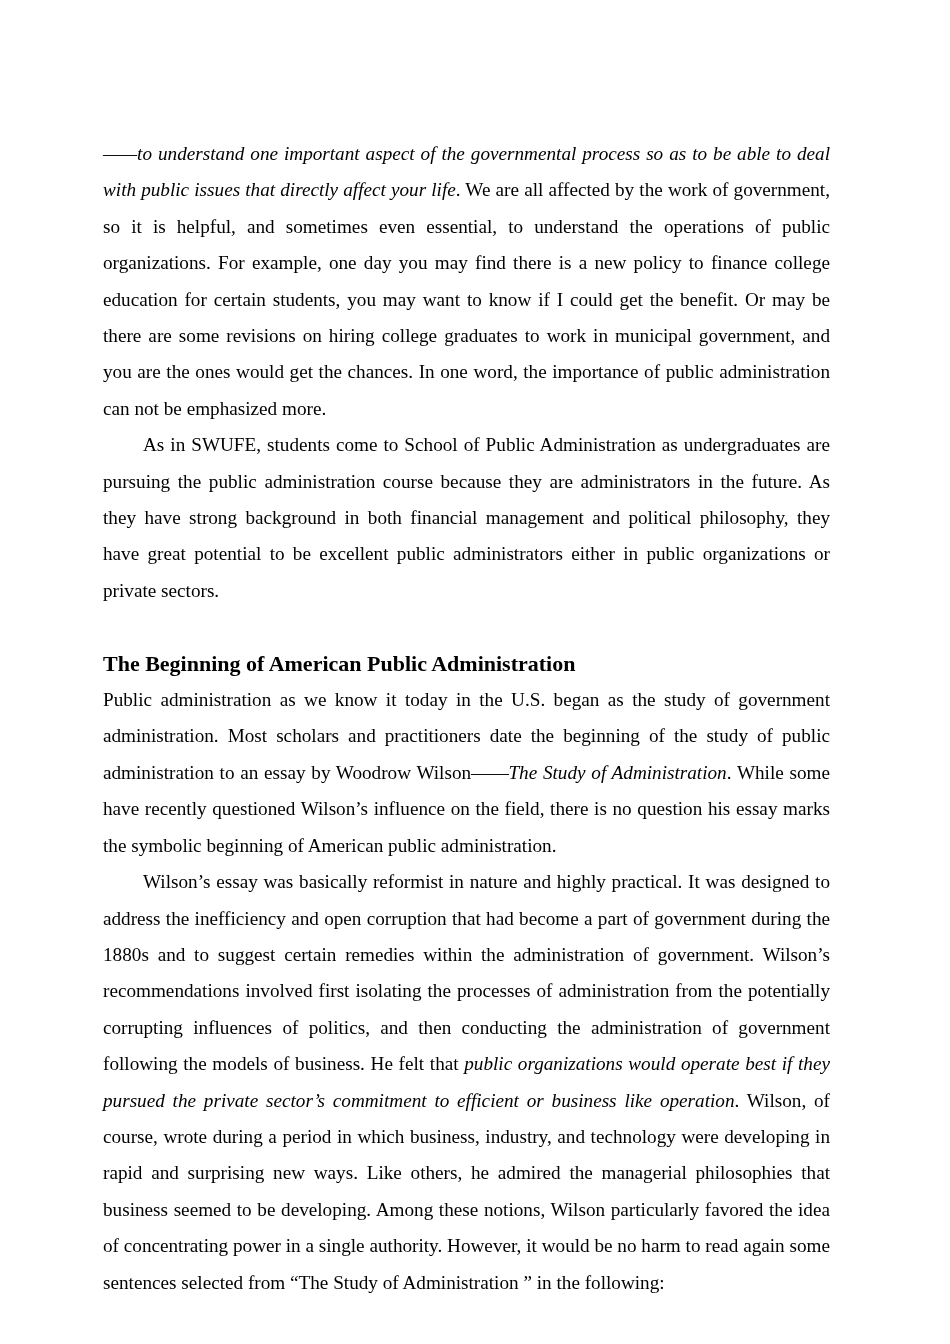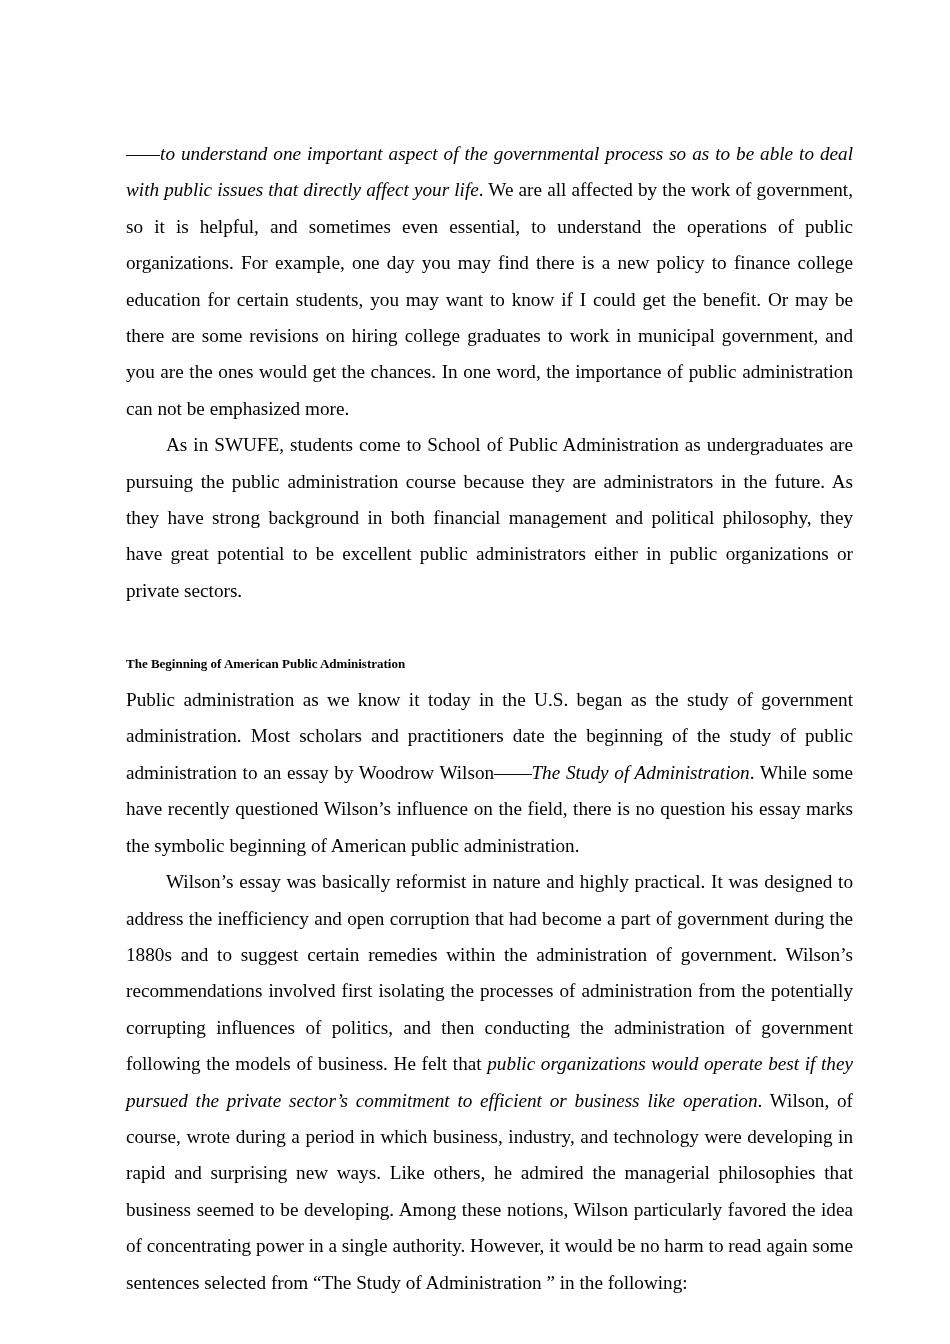--- a/index.html
+++ b/index.html
@@ -15,42 +15,42 @@
     overflow: hidden;
   }
   .page {
     position: relative;
     width: 950px;
     height: 1344px;
     background: #ffffff;
   }
   .text-column {
     position: absolute;
-    left: 126px;
+    left: 103px;
     top: 136px;
     width: 727px;
   }
   p.body-para {
     margin: 0;
     font-size: 19.2px;
     line-height: 36.4px;
     text-align: justify;
     text-justify: inter-word;
     -webkit-hyphens: none;
     hyphens: none;
   }
   p.indent {
     text-indent: 40px;
   }
   p.flush {
     text-indent: 0;
   }
   h2.section-heading {
     margin: 0;
-    font-size: 13px;
+    font-size: 22px;
     line-height: 36.4px;
     font-weight: bold;
     text-align: left;
   }
   .spacer-line {
     height: 36.4px;
   }
   em.it {
     font-style: italic;
   }

